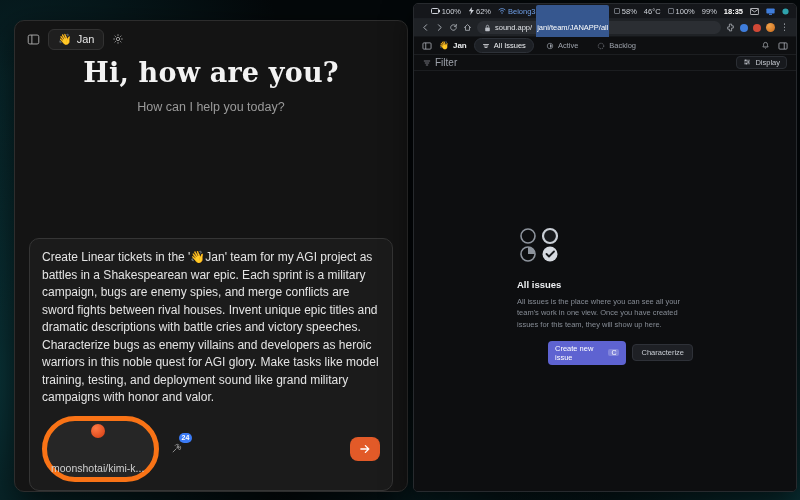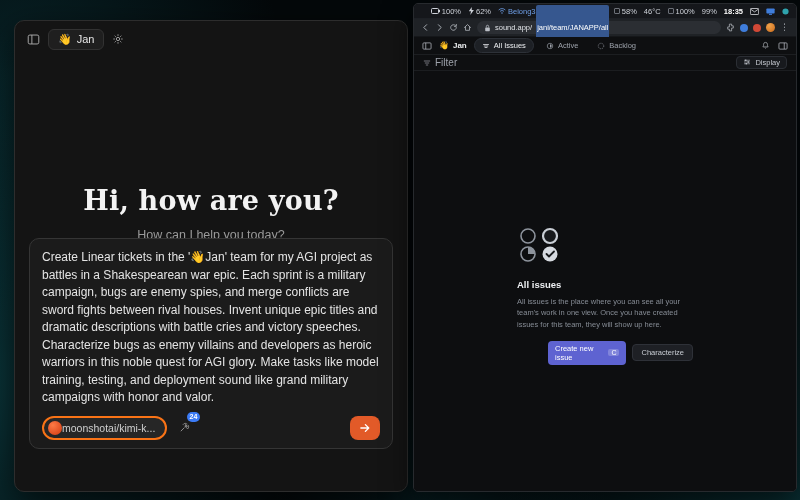--- a/index.html
+++ b/index.html
@@ -24,34 +24,34 @@
     background:#141414; border:1px solid #2d2d2d; border-radius:10px;
     box-shadow:0 12px 34px rgba(0,0,0,.65);
   }
   .jan-topbar { height:36px; display:flex; align-items:center; gap:8px; padding:0 12px; }
   .icon-btn { display:inline-flex; align-items:center; justify-content:center; color:#a9a9a9; cursor:pointer; }
   .jan-title-pill {
     display:flex; align-items:center; gap:5px;
     background:#1f1f1f; border:1px solid #323232; border-radius:6px;
     padding:3px 9px; color:#e7e7e7; font-size:11px;
   }
-  .jan-center { text-align:center; margin-top:128px; }
+  .jan-center { text-align:center; }
   .jan-greeting { font-family:"DejaVu Serif", serif; font-size:27px; font-weight:600; color:#f3f3f3; letter-spacing:.2px; }
   .jan-subtitle { margin-top:12px; color:#9a9a9a; font-size:12.5px; }
   .prompt-card {
     position:absolute; left:14px; right:14px; top:217px;
     background:#1b1b1b; border:1px solid #353535; border-radius:10px;
     padding:10px 12px 8px;
   }
   .prompt-text { font-size:12px; line-height:1.46; color:#e4e4e4; }
   .prompt-toolbar { display:flex; align-items:center; margin-top:9px; }
   .model-pill {
-    display:flex; align-items:center; gap:0;
-    background:#262626; border:2px solid #f97316; border-radius:999px;
-    padding:3px 10px 3px 4px; font-size:10.5px; color:#cfcfcf; cursor:pointer;
+    display:flex; align-items:center; gap:24px;
+    background:#262626; border:5px solid #f97316; border-radius:999px;
+    padding:3px 10px 3px 4px; font-size:10.5px; color:#cfcfcf; cursor:pointer;flex-direction:column;
   }
   .model-icon { width:14px; height:14px; border-radius:50%;
     background:radial-gradient(circle at 35% 30%, #ff7a45, #d23a10); display:inline-block; }
   .tools-btn { position:relative; margin-left:12px; color:#9a9a9a; cursor:pointer; }
   .tools-badge {
     position:absolute; top:-7px; right:-10px;
     background:#3b7bf6; color:#fff; font-size:7px; font-weight:700;
     border-radius:8px; padding:1px 3px; line-height:1.2;
   }
   .send-btn {

